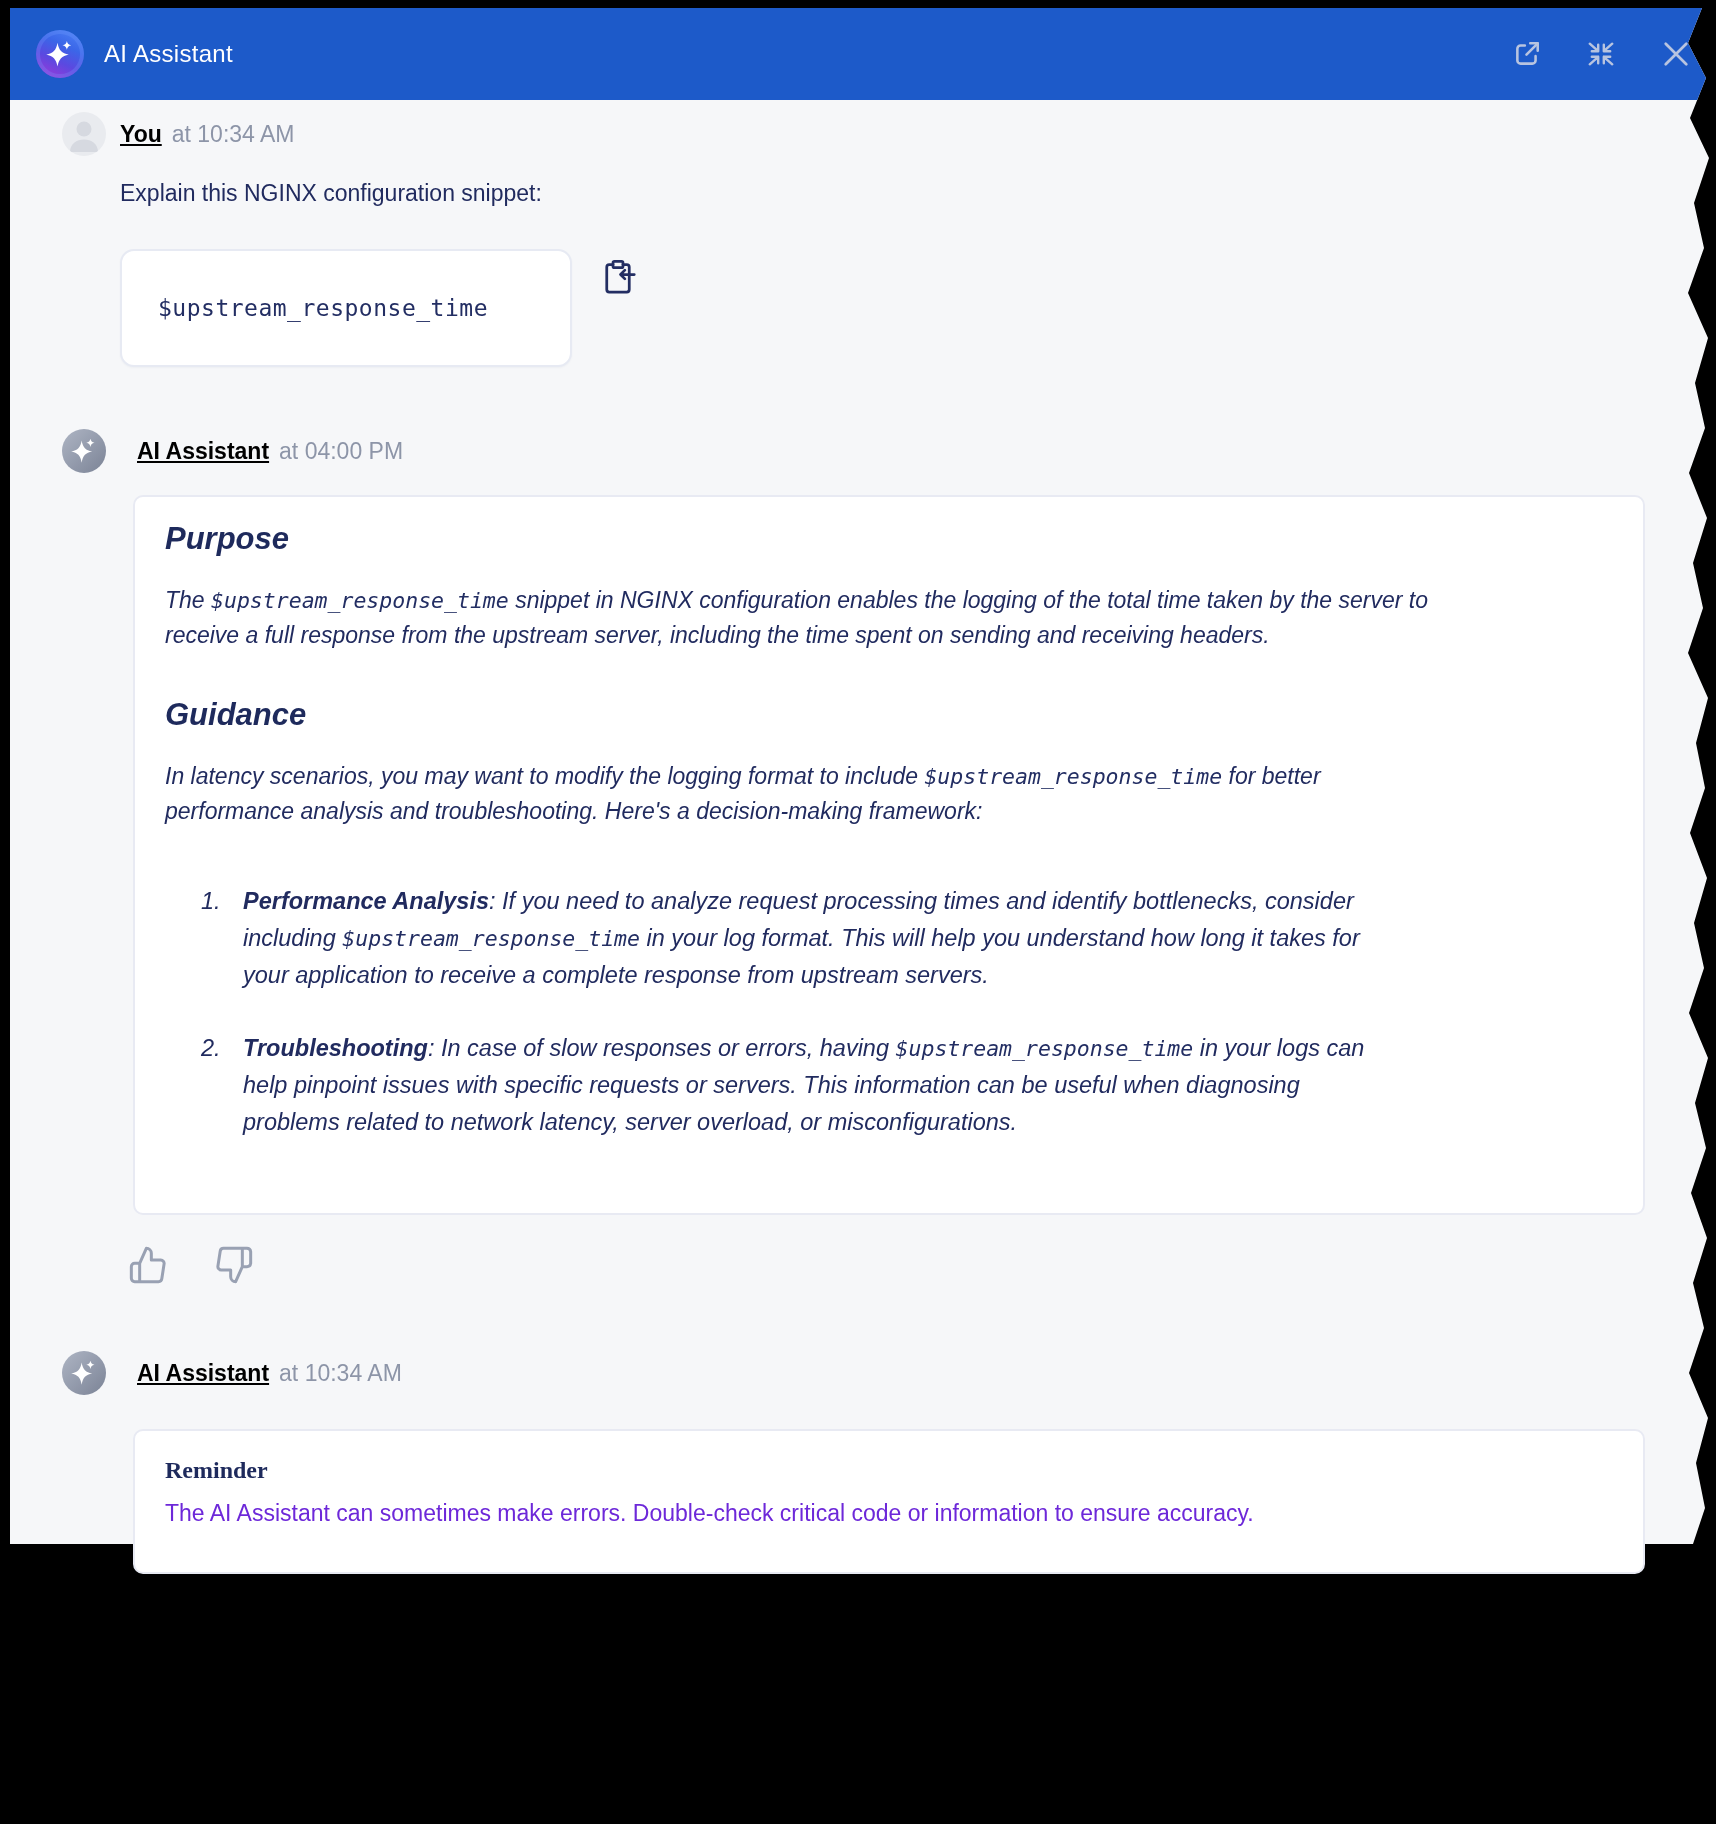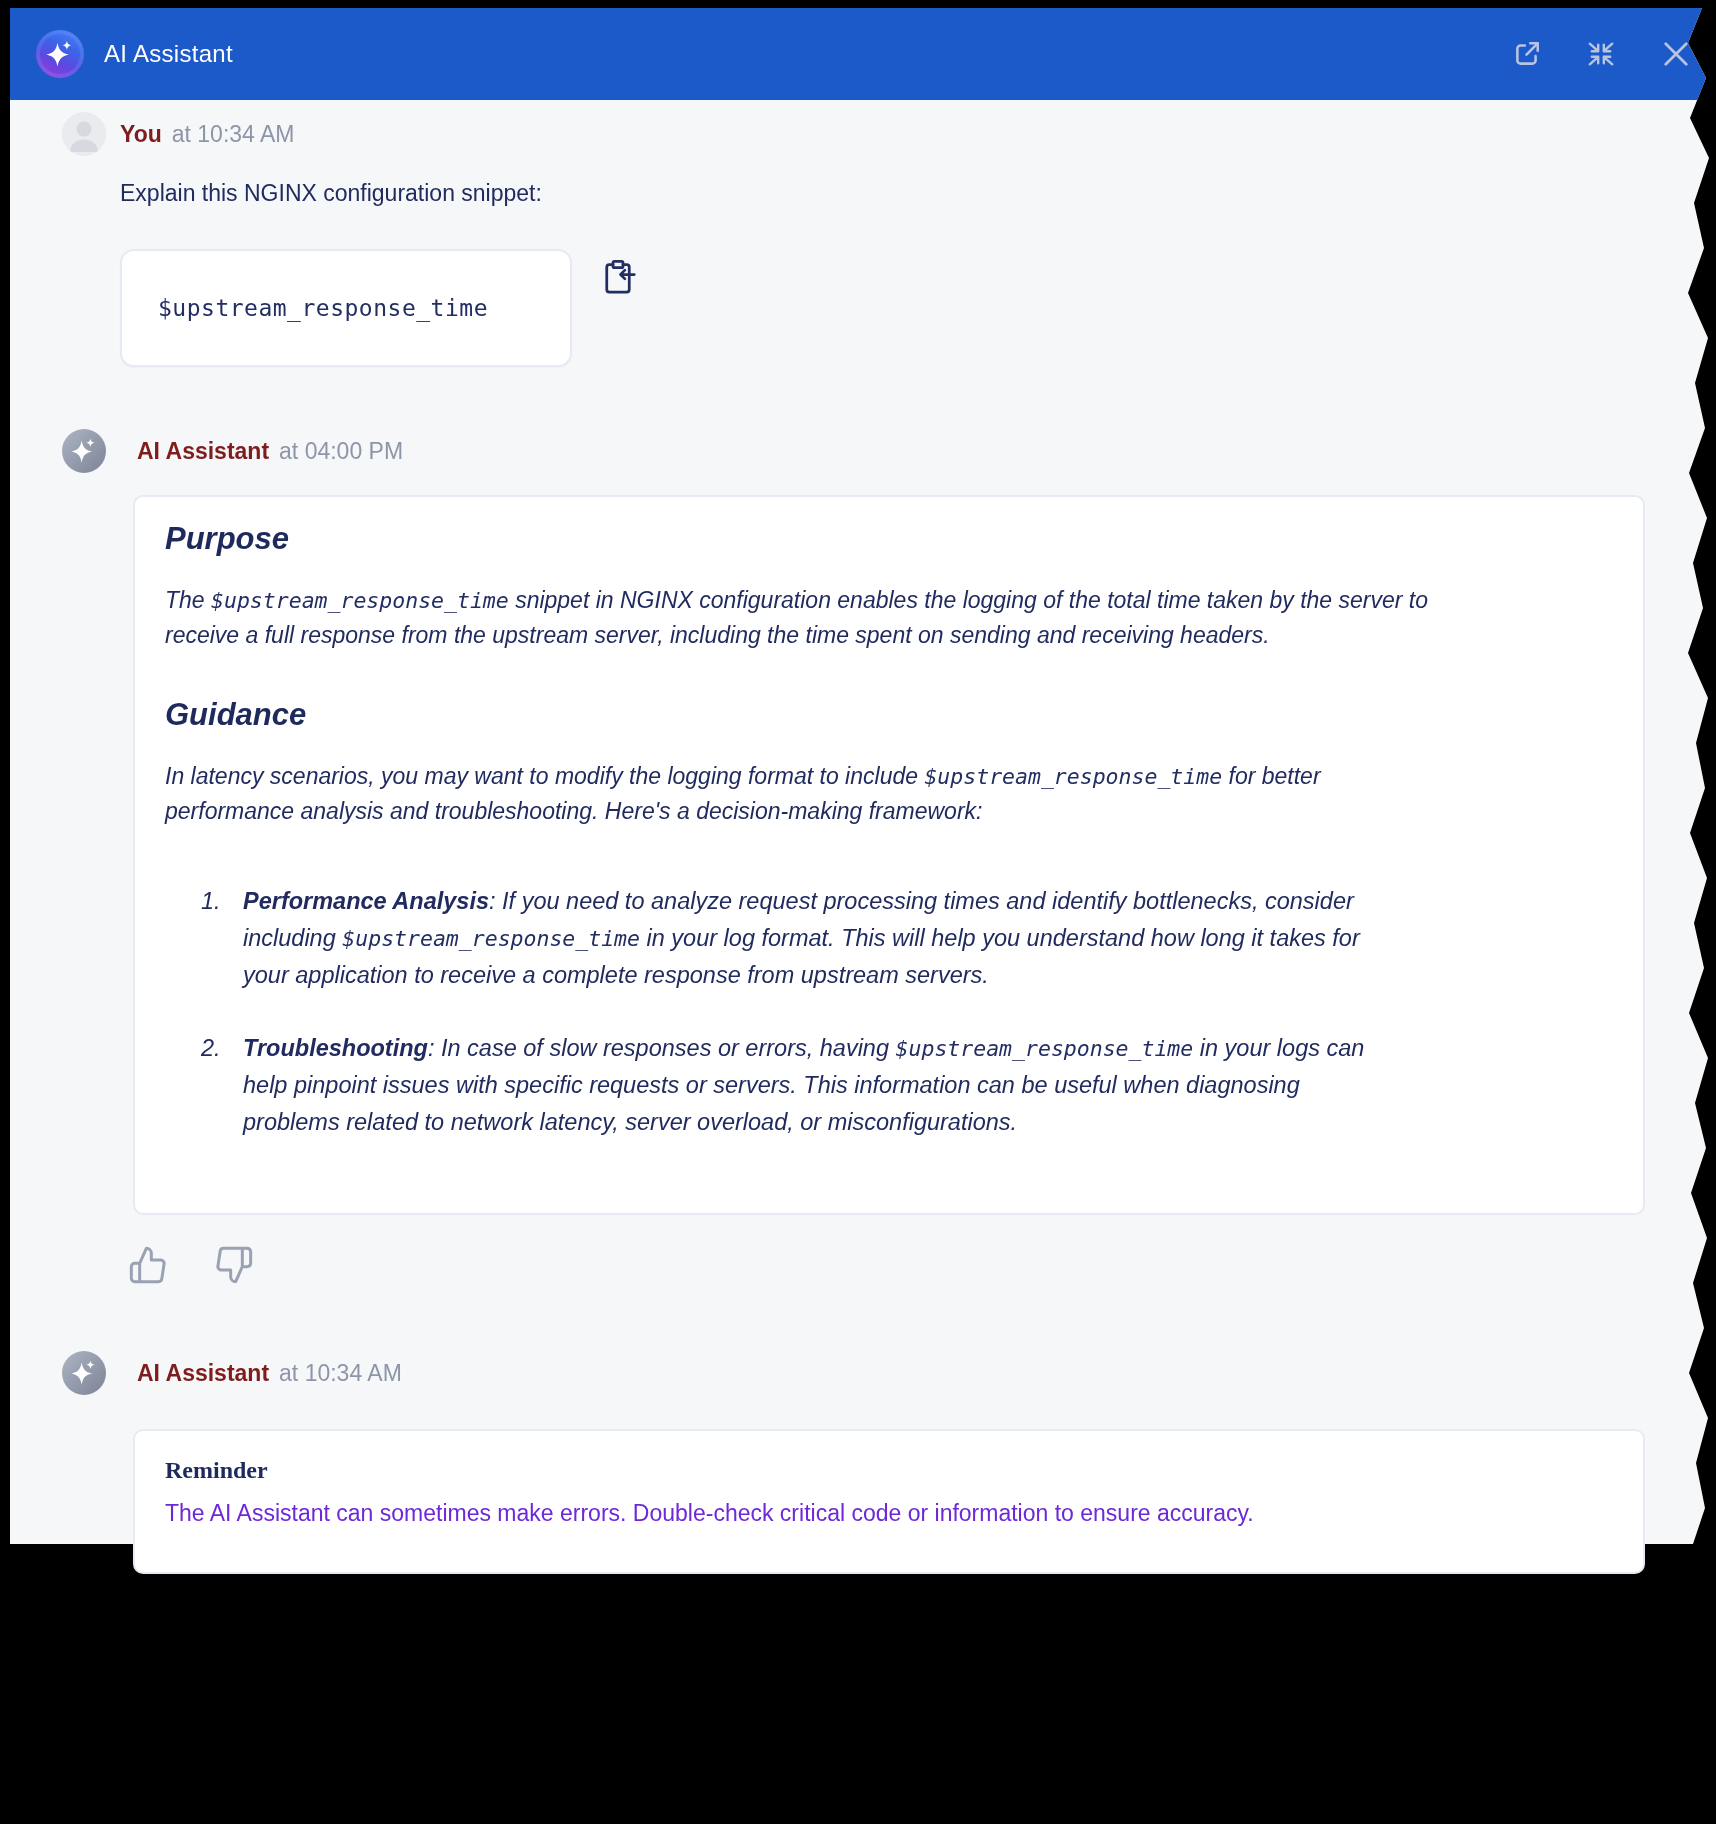--- a/index.html
+++ b/index.html
@@ -23,21 +23,21 @@
   .hdr-spacer { flex:1; }
   .hdr-icons { display:flex; align-items:center; gap:44px; color:#b8c4e0; }
   .hdr-icons svg { display:block; }
   .hdr-btn { cursor:pointer; }
 
   
   .msg-head { display:flex; align-items:center; gap:14px; padding-left:52px; }
   .avatar { width:44px; height:44px; border-radius:50%; overflow:hidden; flex:0 0 auto; display:flex; align-items:center; justify-content:center; }
   .avatar-user { background:#e9ebef; }
   .avatar-ai { background:linear-gradient(135deg,#aeb5c4 0%,#7b8396 100%); }
-  .msg-name { font-size:23px; font-weight:700; color:#7f1d1d; }
+  .msg-name { font-size:23px; font-weight:700; color:#000000;text-decoration:underline; }
   .msg-time { font-size:23px; color:#8d95a8; margin-left:10px; font-weight:400; }
 
   .user-text { margin:24px 16px 0 110px; font-size:23px; color:#212b5f; }
 
   .code-row { display:flex; align-items:flex-start; gap:26px; margin:42px 0 0 110px; }
   .code-box { width:452px; height:118px; background:#ffffff; border:2px solid #e7eaf3; border-radius:14px;
     display:flex; align-items:center; padding-left:36px; box-shadow:0 1px 2px rgba(30,40,90,.04); }
   .code-text { font-family:"DejaVu Sans Mono", monospace; font-size:23px; color:#232e63; letter-spacing:.5px; }
   .copy-btn { margin-top:8px; color:#232e63; cursor:pointer; }
 

